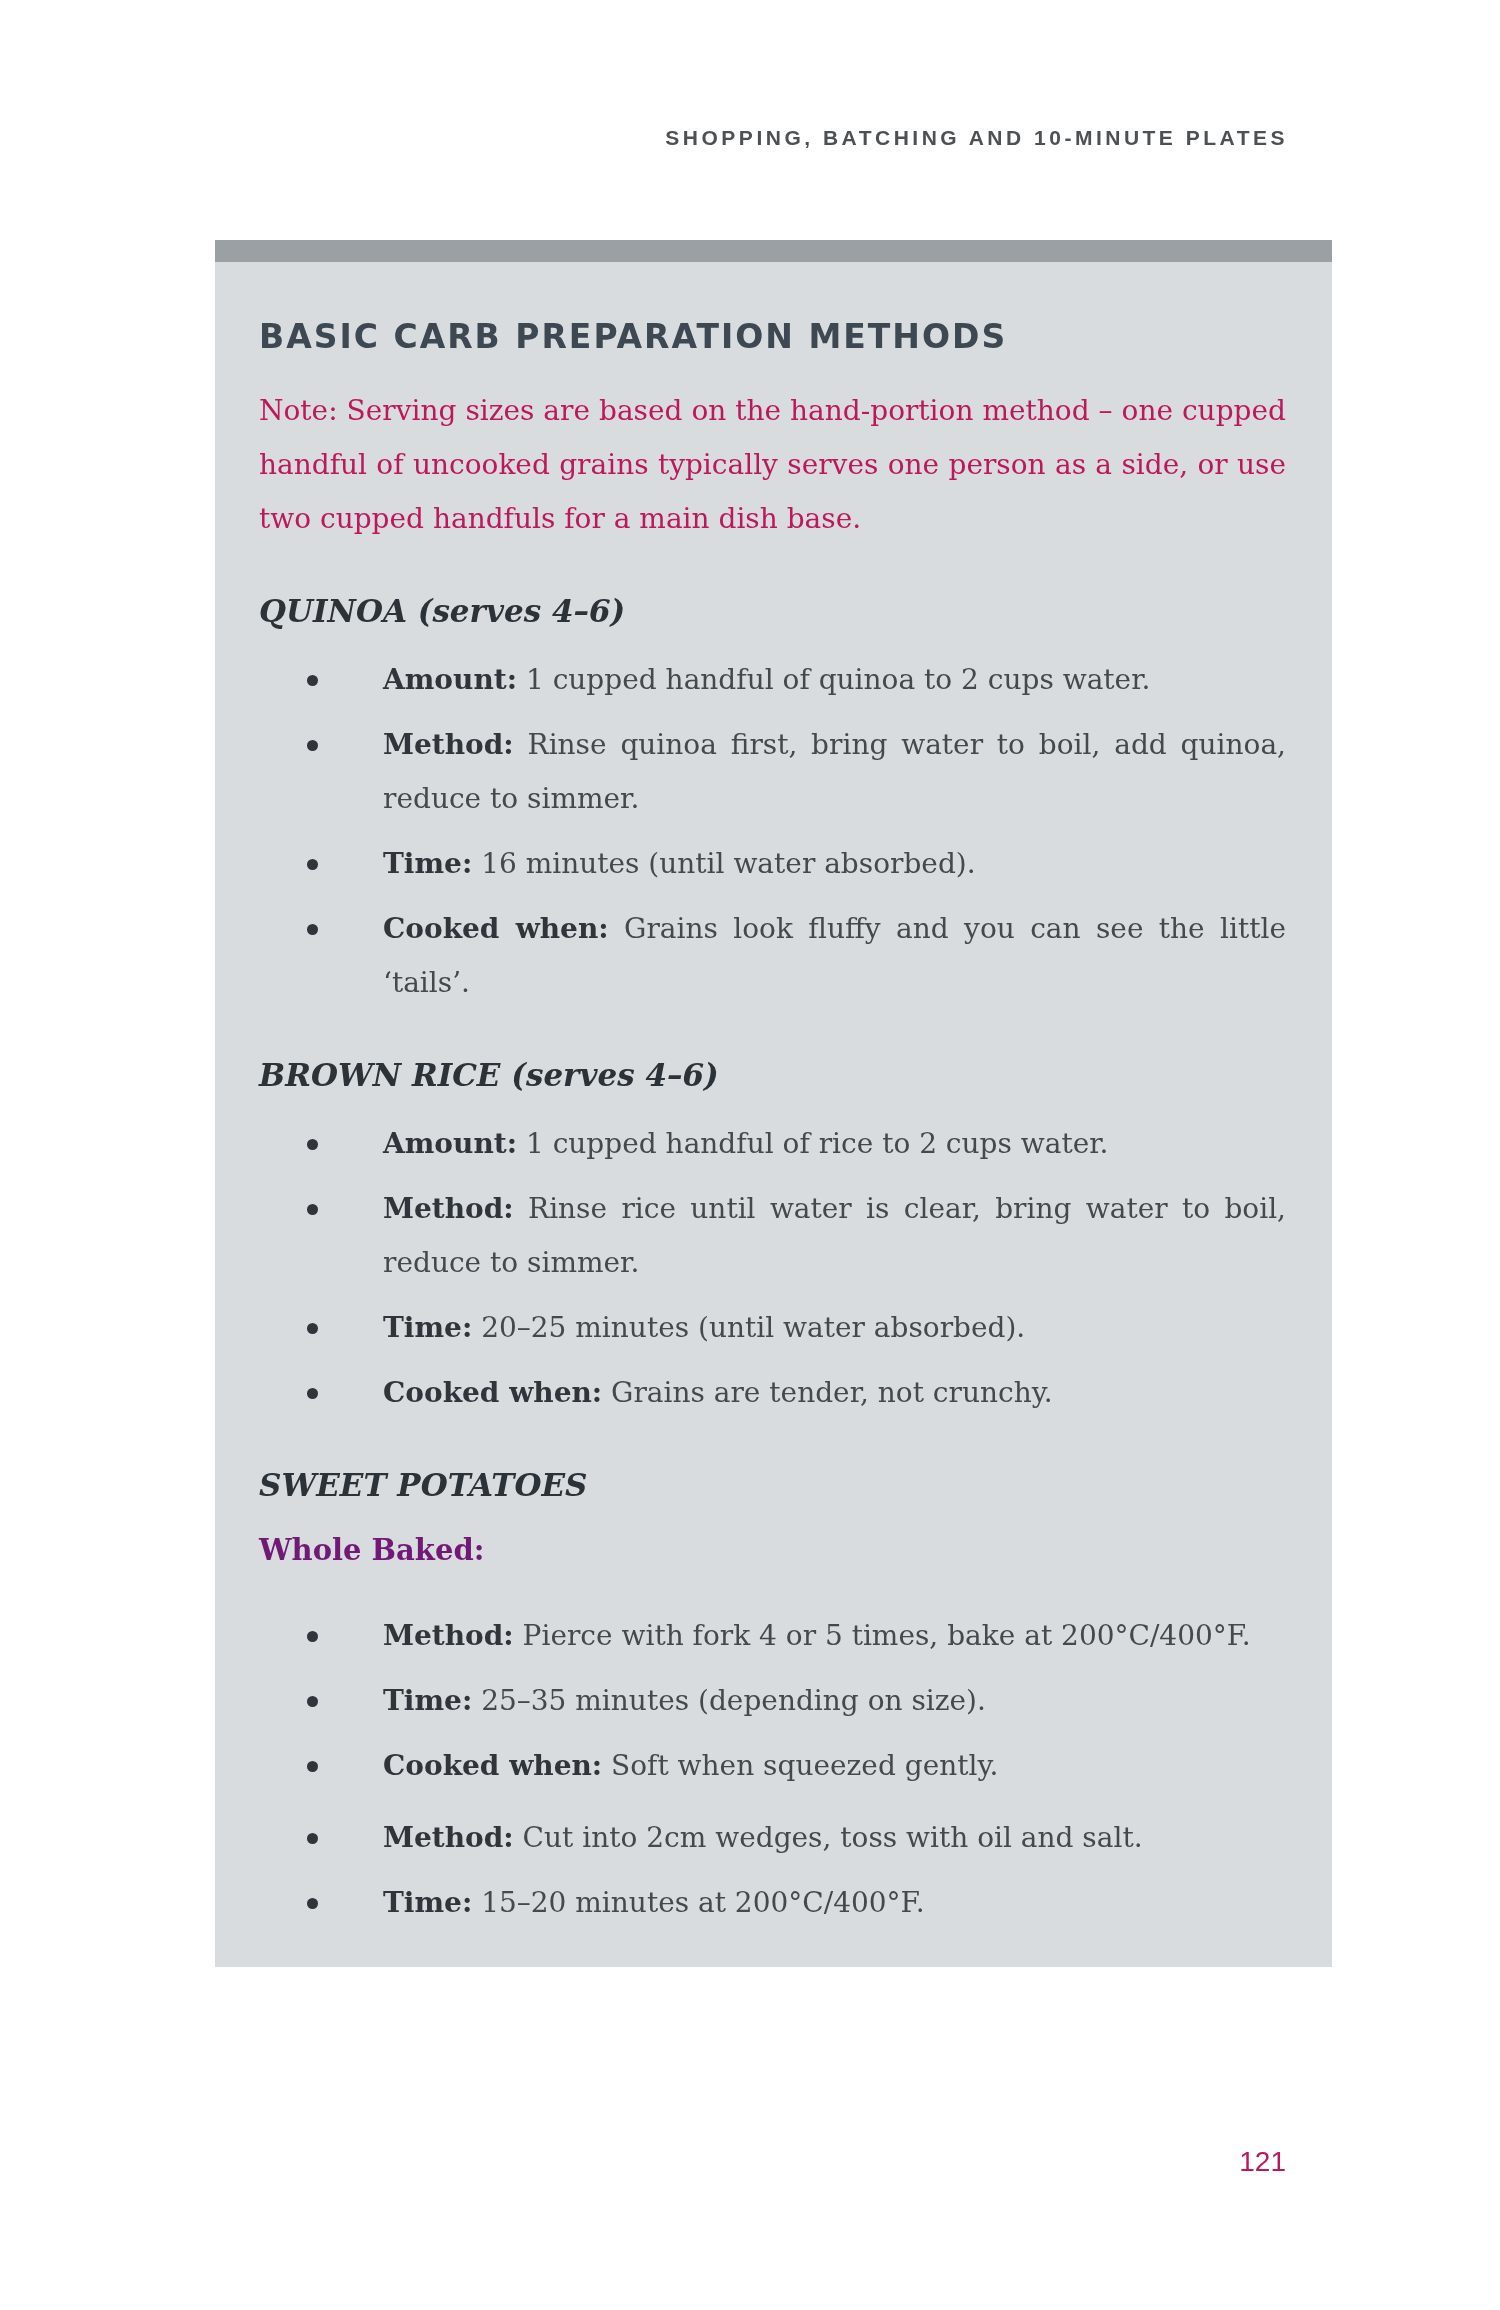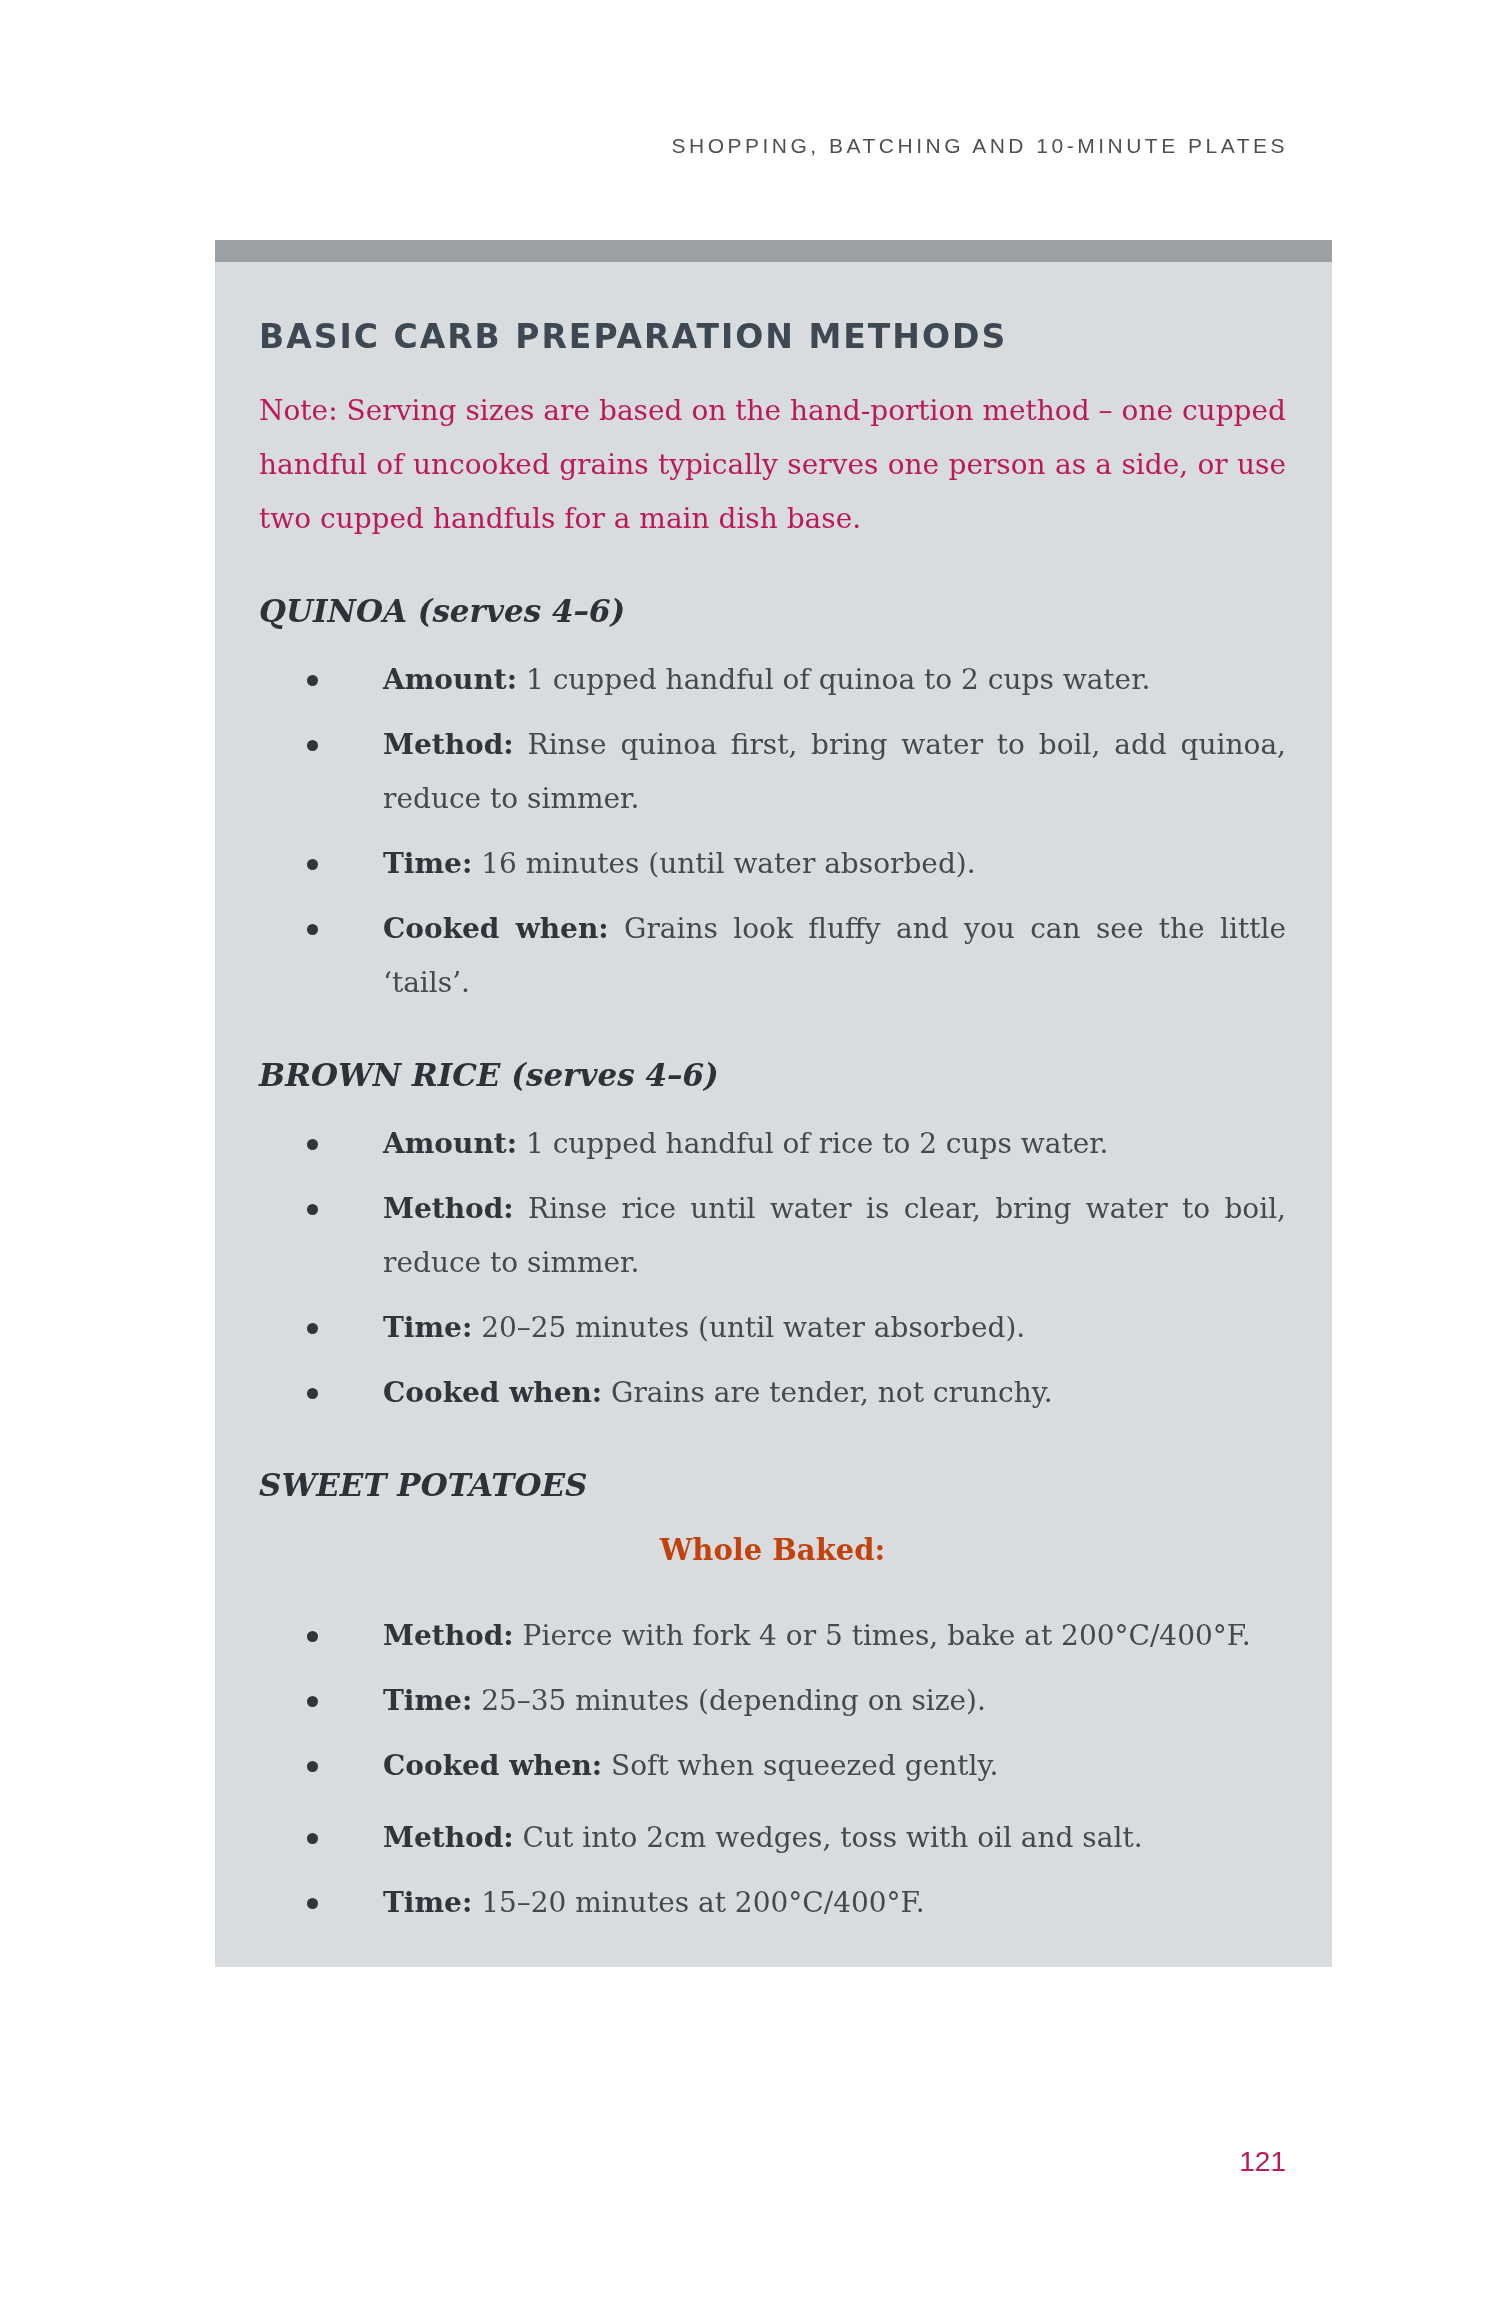--- a/index.html
+++ b/index.html
@@ -8,25 +8,25 @@
     background:#ffffff;
     position:relative;
     overflow:hidden;
     font-family:"DejaVu Serif", serif;
     color:#45494d;
     -webkit-font-smoothing:antialiased;
   }
 
   .running-header {
     position:absolute;
-    top:134px;
+    top:126px;
     right:212px;
     font-family:"Liberation Sans", sans-serif;
     font-size:21px;
-    font-weight:400;
+    font-weight:700;
     letter-spacing:3.5px;
     color:#4e5154;
     white-space:nowrap;
   }
 
   .carb-box {
     position:absolute;
     left:215px;
     top:240px;
     width:1117px;
@@ -65,23 +65,22 @@
     line-height:46px;
     color:#2b3238;
     margin-bottom:19px;
   }
 
   .group + .group { margin-top:18px; }
   .group-h {
     font-size:29px;
     font-weight:700;
     line-height:46px;
-    color:#c2410c;
+    color:#701a75;
     margin-bottom:36px;
-    text-align:center;
   }
 
   .bullet {
     display:flex;
     padding-left:42px;
     margin-bottom:11px;
     gap:38px;
   }
   .dot {
     flex:0 0 44px;

